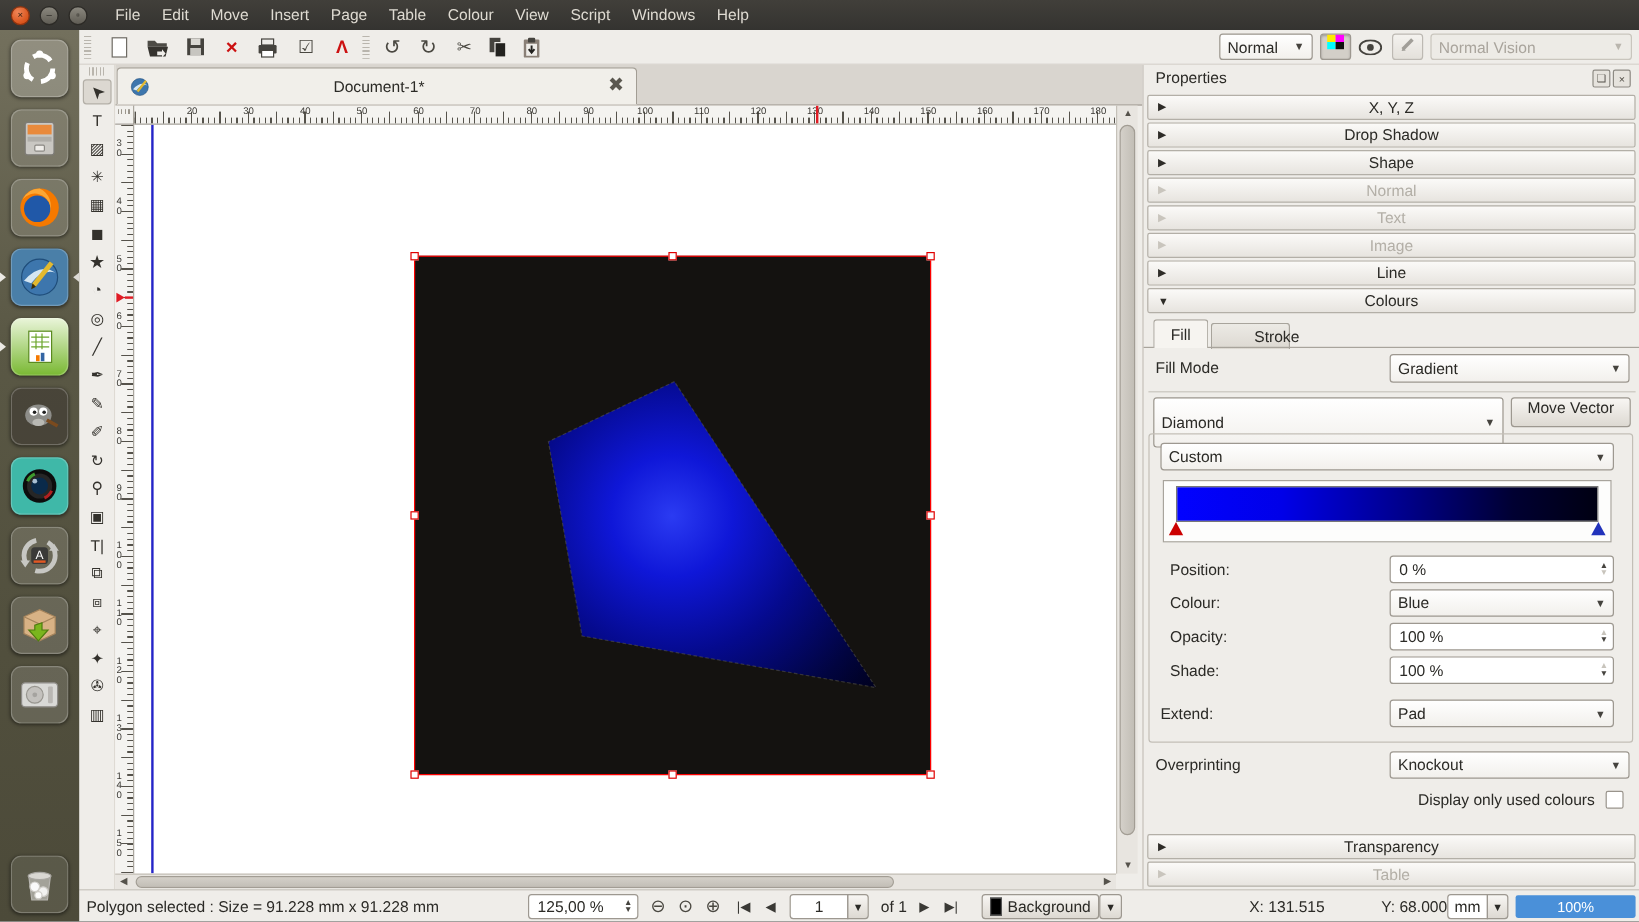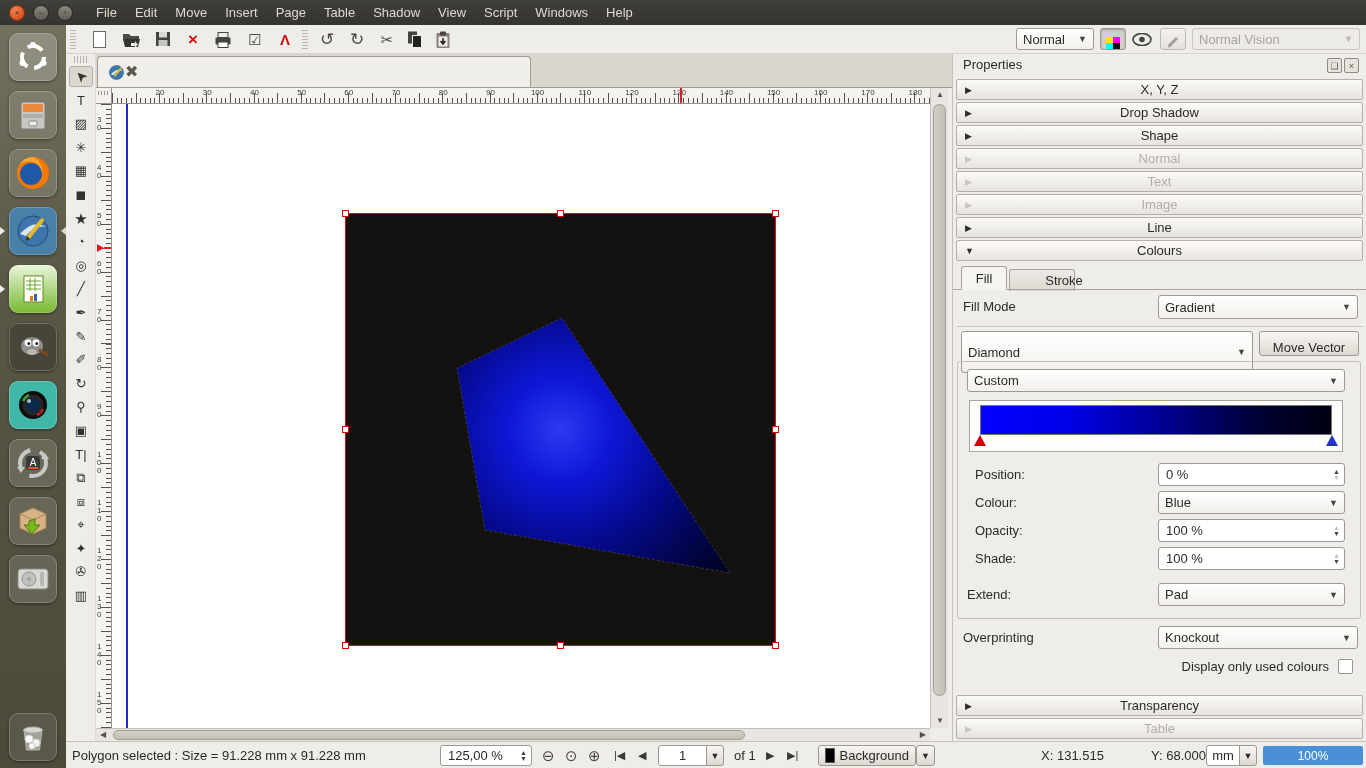--- a/index.html
+++ b/index.html
@@ -34,21 +34,21 @@
   .grip{position:absolute;top:4px;width:6px;height:20px;
         background:repeating-linear-gradient(0deg,#b9b5ad 0 1px,transparent 1px 3px);}
   .tbtn{position:absolute;top:3px;width:26px;height:22px;display:flex;align-items:center;justify-content:center;border-radius:3px;}
   .glyph15{font-size:15px;line-height:1;color:#4a4841;}
   .combo{background:linear-gradient(#ffffff,#f2f0ec);border:1px solid #9d9890;border-radius:3px;
          display:flex;align-items:center;padding:0 6px;box-sizing:border-box;}
   .combo .arr{margin-left:auto;font-size:9px;color:#45433e;padding-left:6px;}
   .combo.disabled{background:#edebe6;color:#a9a49c;border-color:#c9c5bd;}
   .combo.disabled .arr{color:#b9b5ad;}
   .pushbtn{background:linear-gradient(#f8f6f3,#ddd9d2);border:1px solid #9d9890;border-radius:3px;
-           display:flex;align-items:flex-end;justify-content:center;box-sizing:border-box;}
+           display:flex;align-items:flex-start;justify-content:center;box-sizing:border-box;}
   .pushbtn.pressed{background:#d3cfc8;box-shadow:inset 0 1px 2px rgba(0,0,0,.25);}
   .cmykgrid{width:14px;height:12px;display:grid;grid-template-columns:7px 7px;grid-template-rows:6px 6px;}
   
   .tabbar{left:96px;top:53px;width:856px;height:35px;background:#d9d5cf;border-bottom:1px solid #a39e95;box-sizing:border-box;}
   .tab{position:absolute;left:1px;top:3px;width:434px;height:31px;background:#f1efea;border:1px solid #a29d94;border-bottom:none;
        border-radius:4px 4px 0 0;display:flex;align-items:center;padding:0 10px;box-sizing:border-box;}
   .tabtitle{flex:1;text-align:center;}
   .tabclose{font-size:16px;font-weight:bold;color:#5a574f;line-height:1;}
   
   .corner{left:96px;top:88px;width:16px;height:16px;background:#f2f1ee;border-right:1px solid #9a958c;border-bottom:1px solid #9a958c;box-sizing:border-box;
@@ -138,21 +138,21 @@
       <div class="wbtn gray" data-name="window-maximize-button">▫</div>
     </div>
     <div class="menus" data-name="menu-items">
 
     <span class="mitem" data-name="menu-file" style="--i: 0;"><span>File</span></span>
         <span class="mitem" data-name="menu-edit" style="--i: 1;"><span>Edit</span></span>
         <span class="mitem" data-name="menu-item" style="--i: 2;"><span>Move</span></span>
         <span class="mitem" data-name="menu-insert" style="--i: 3;"><span>Insert</span></span>
         <span class="mitem" data-name="menu-page" style="--i: 4;"><span>Page</span></span>
         <span class="mitem" data-name="menu-table" style="--i: 5;"><span>Table</span></span>
-        <span class="mitem" data-name="menu-extras" style="--i: 6;"><span>Shadow</span></span>
+        <span class="mitem" data-name="menu-extras" style="--i: 6;"><span>Colour</span></span>
         <span class="mitem" data-name="menu-view" style="--i: 7;"><span>View</span></span>
         <span class="mitem" data-name="menu-script" style="--i: 8;"><span>Script</span></span>
         <span class="mitem" data-name="menu-windows" style="--i: 9;"><span>Windows</span></span>
         <span class="mitem" data-name="menu-help" style="--i: 10;"><span>Help</span></span>
       </div>
   </div>
 
   <div class="abs launcher" data-name="unity-launcher">
     <div class="ltile" style="top:8px;background:rgba(255,255,255,.22);" data-name="ubuntu-dash-icon">
       <svg width="34" height="34">
@@ -354,20 +354,21 @@
     </div>
   </div>
 
   <div class="abs tabbar" data-name="document-tabbar">
     <div class="tab" data-name="document-tab">
       <svg width="17" height="17" viewBox="0 0 36 36" data-name="scribus-tab-icon">
         <circle cx="18" cy="18" r="15" fill="#3d76ad" stroke="#1f4d7a"></circle>
           <path d="M6 22 q13 -15 26 -7 q-11 -3 -20 9z" fill="#d5e6f2"></path>
           <line x1="29" y1="7" x2="14" y2="26" stroke="#e3b92f" stroke-width="4"></line>
       </svg>
+      <span class="tabtitle" data-name="document-tab-title">Document-1*</span>
       <span class="tabclose" data-name="tab-close-icon">✖</span>
     </div>
   </div>
 
   <div class="abs toolbox" data-name="tools-toolbar">
     <span class="toolgrip" data-name="toolbox-grip"></span>
     <div class="tools">
 
     <div class="tool" data-name="select-item-tool" data-state="active" style="--i: 0;">
           <span class="g">➤</span>

